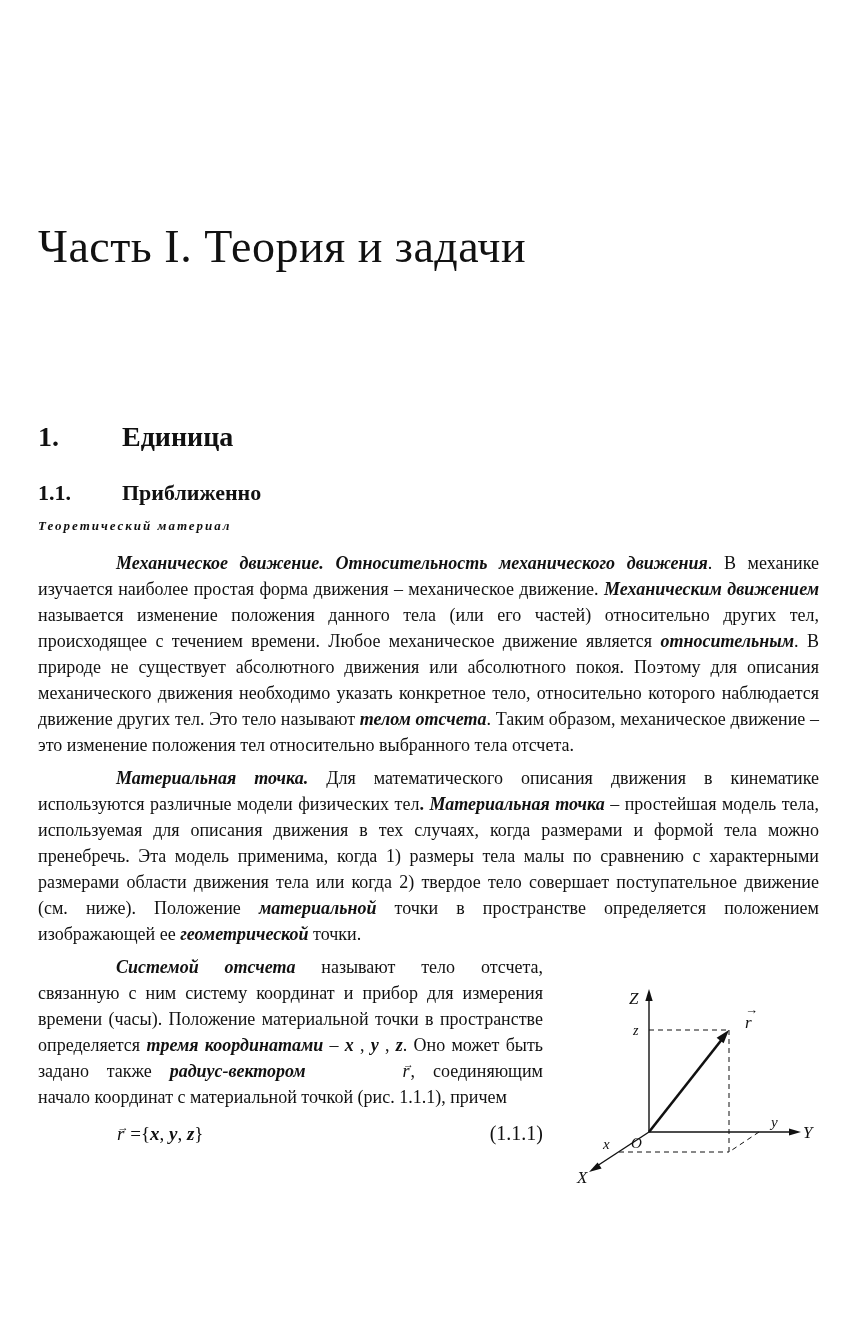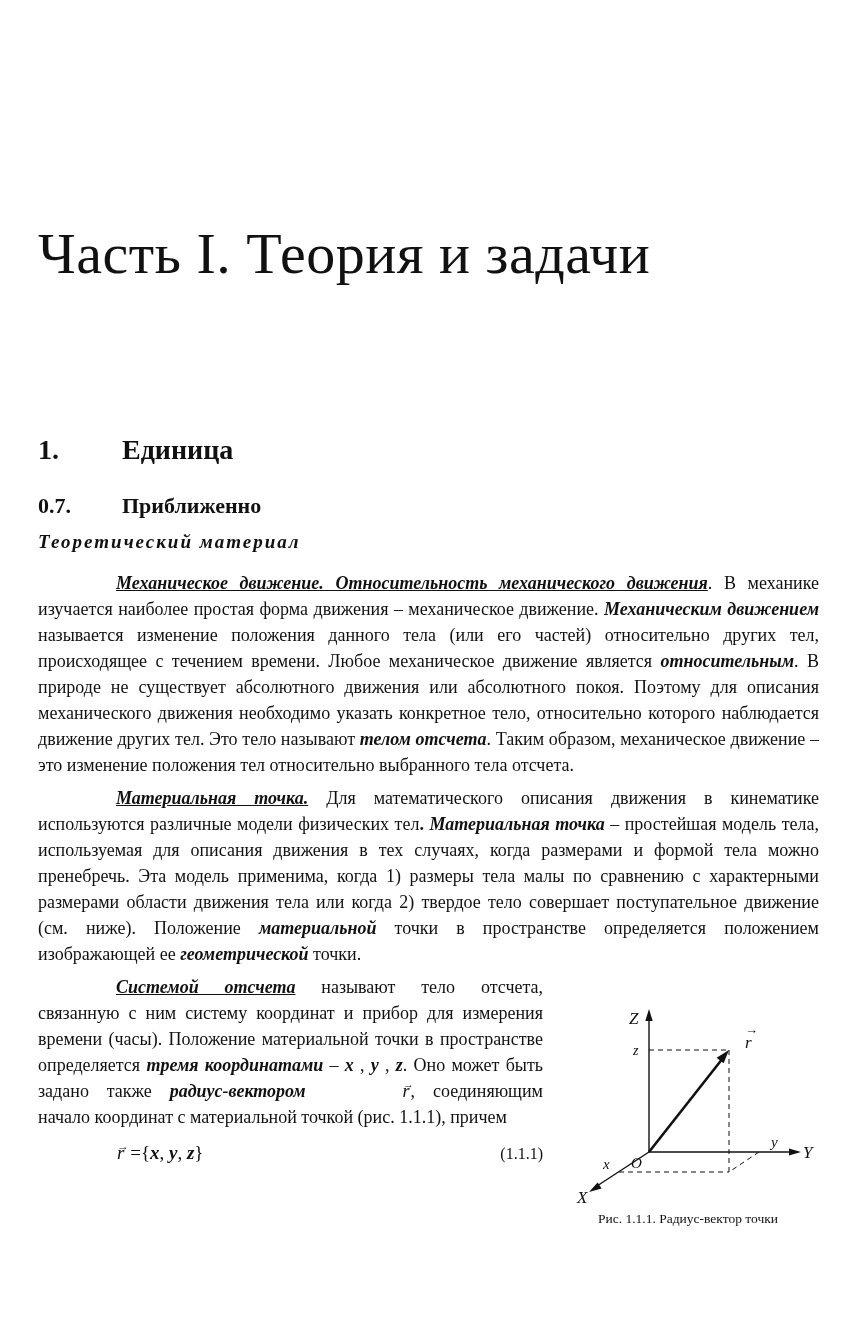--- a/index.html
+++ b/index.html
@@ -14,21 +14,21 @@
     font-family: "Liberation Serif", "DejaVu Serif", serif;
     color: #111111;
   }
   .page {
     box-sizing: border-box;
     width: 857px;
     height: 1329px;
     padding: 222px 38px 0 38px;
   }
   .part-title {
-    font-size: 58px;
+    font-size: 46px;
     font-weight: 400;
     letter-spacing: 0.5px;
     margin: 0;
     line-height: 1.1;
     font-family: Liberation Serif, serif;
   }
   .section-heading {
     display: flex;
     margin: 148px 0 0 0;
     font-size: 28px;
@@ -39,38 +39,38 @@
   .subsection-heading {
     display: flex;
     margin: 27px 0 0 0;
     font-size: 22px;
     font-weight: 700;
     line-height: 1.15;
   }
   .subsection-heading .num { width: 84px; flex: 0 0 84px; }
   .theory-heading {
     margin: 13px 0 0 0;
-    font-size: 19px;
+    font-size: 13px;
     font-weight: 700;
     font-style: italic;
     letter-spacing: 2px;
     line-height: 1.2;
   }
   .body-text p, .wrap-area p {
     font-size: 18px;
     line-height: 26px;
     text-align: justify;
     text-indent: 78px;
     margin: 0 0 7px 0;
   }
   .body-text { margin-top: 16px; }
   .seg-n { font-style: normal; font-weight: 400; }
   .seg-i { font-style: italic; font-weight: 700; }
   .seg-b { font-style: normal; font-weight: 700; }
-  .seg-bi { font-style: italic; font-weight: 700; text-decoration: underline; }
+  .seg-bi { font-style: italic; font-weight: 700; }
   .vec { position: relative; display: inline-block; padding: 0 1px; }
   .vec-a {
     position: absolute;
     top: -0.62em;
     left: 0.12em;
     font-size: 0.60em;
     font-style: normal;
     letter-spacing: 0;
   }
   .vec-l { font-style: italic; }
@@ -92,41 +92,41 @@
   .formula-row {
     display: flex;
     align-items: baseline;
     justify-content: space-between;
     font-size: 19px;
     line-height: 30px;
     padding-left: 78px;
     margin: 8px 0 10px 0;
   }
   .formula-body { white-space: nowrap; }
-  .formula-number { font-size: 16px; }
+  .formula-number { font-size: 20px; }
   .axis-label { font-style: italic; }
   svg text {
     font-family: "Liberation Serif", "DejaVu Serif", serif;
     fill: #111111;
   }
 </style>
 </head>
 <body>
 
 <div class="page">
 
   <h1 class="part-title">Часть I. Теория и задачи</h1>
 
   <div class="section-heading">
     <span class="num">1.</span>
     <span class="lbl">Единица</span>
   </div>
 
   <div class="subsection-heading">
-    <span class="num">0.7.</span>
+    <span class="num">1.1.</span>
     <span class="lbl">Приближенно</span>
   </div>
 
   <div class="theory-heading">Теоретический материал</div>
 
   <div class="body-text">
     <p><span class="seg-bi">Механическое движение. Относительность механического движения</span><span class="seg-n">. В механике изучается наиболее простая форма движения – механическое движение. </span><span class="seg-i">Механическим движением</span><span class="seg-n"> называется изменение положения данного тела (или его частей) относительно других тел, происходящее с течением времени. Любое механическое движение является </span><span class="seg-i">относительным</span><span class="seg-n">. В природе не существует абсолютного движения или абсолютного покоя. Поэтому для описания механического движения необходимо указать конкретное тело, относительно которого наблюдается движение других тел. Это тело называют </span><span class="seg-i">телом отсчета</span><span class="seg-n">. Таким образом, механическое движение – это изменение положения тел относительно выбранного тела отсчета.</span></p>
     <p><span class="seg-bi">Материальная точка.</span><span class="seg-n"> Для математического описания движения в кинематике используются различные модели физических тел</span><span class="seg-b">.</span><span class="seg-n"> </span><span class="seg-i">Материальная точка</span><span class="seg-n"> – простейшая модель тела, используемая для описания движения в тех случаях, когда размерами и формой тела можно пренебречь. Эта модель применима, когда 1) размеры тела малы по сравнению с характерными размерами области движения тела или когда 2) твердое тело совершает поступательное движение (см. ниже). Положение </span><span class="seg-i">материальной</span><span class="seg-n"> точки в пространстве определяется положением изображающей ее </span><span class="seg-i">геометрической</span><span class="seg-n"> точки.</span></p>
 
     <div class="wrap-area">
@@ -151,21 +151,20 @@
           <text x="72" y="22" font-size="17" class="axis-label">Z</text>
           <text x="76" y="53" font-size="14" class="axis-label">z</text>
           <text x="188" y="32" font-size="13">→</text>
           <text x="188" y="46" font-size="17" class="axis-label">r</text>
           <text x="74" y="166" font-size="15" class="axis-label">O</text>
           <text x="214" y="145" font-size="15" class="axis-label">y</text>
           <text x="246" y="156" font-size="17" class="axis-label">Y</text>
           <text x="46" y="167" font-size="15" class="axis-label">x</text>
           <text x="20" y="201" font-size="17" class="axis-label">X</text>
         </svg>
-        <div class="figure-caption">Рис. 1.1.1. Радиус-вектор точки</div>
       </div>
 
       <p><span class="seg-bi">Системой отсчета</span><span class="seg-n"> называют тело отсчета, связанную с ним систему координат и прибор для измерения времени (часы). Положение материальной точки в пространстве определяется </span><span class="seg-i">тремя координатами</span><span class="seg-n"> – </span><span class="seg-i">x</span><span class="seg-n"> , </span><span class="seg-i">y</span><span class="seg-n"> , </span><span class="seg-i">z</span><span class="seg-n">. Оно может быть задано также </span><span class="seg-i">радиус-вектором</span><span class="seg-n"> </span><span class="vec"><span class="vec-a">→</span><span class="vec-l">r</span></span><span class="seg-n">,  соединяющим начало координат с материальной точкой (рис. 1.1.1), причем</span></p>
 
       <div class="formula-row">
         <span class="formula-body"><span class="vec"><span class="vec-a">→</span><span class="vec-l">r</span></span><span class="seg-n"> =</span><span class="seg-n">{</span><span class="seg-i">x</span><span class="seg-n">, </span><span class="seg-i">y</span><span class="seg-n">, </span><span class="seg-i">z</span><span class="seg-n">}</span></span>
         <span class="formula-number">(1.1.1)</span>
       </div>
 
     </div>

